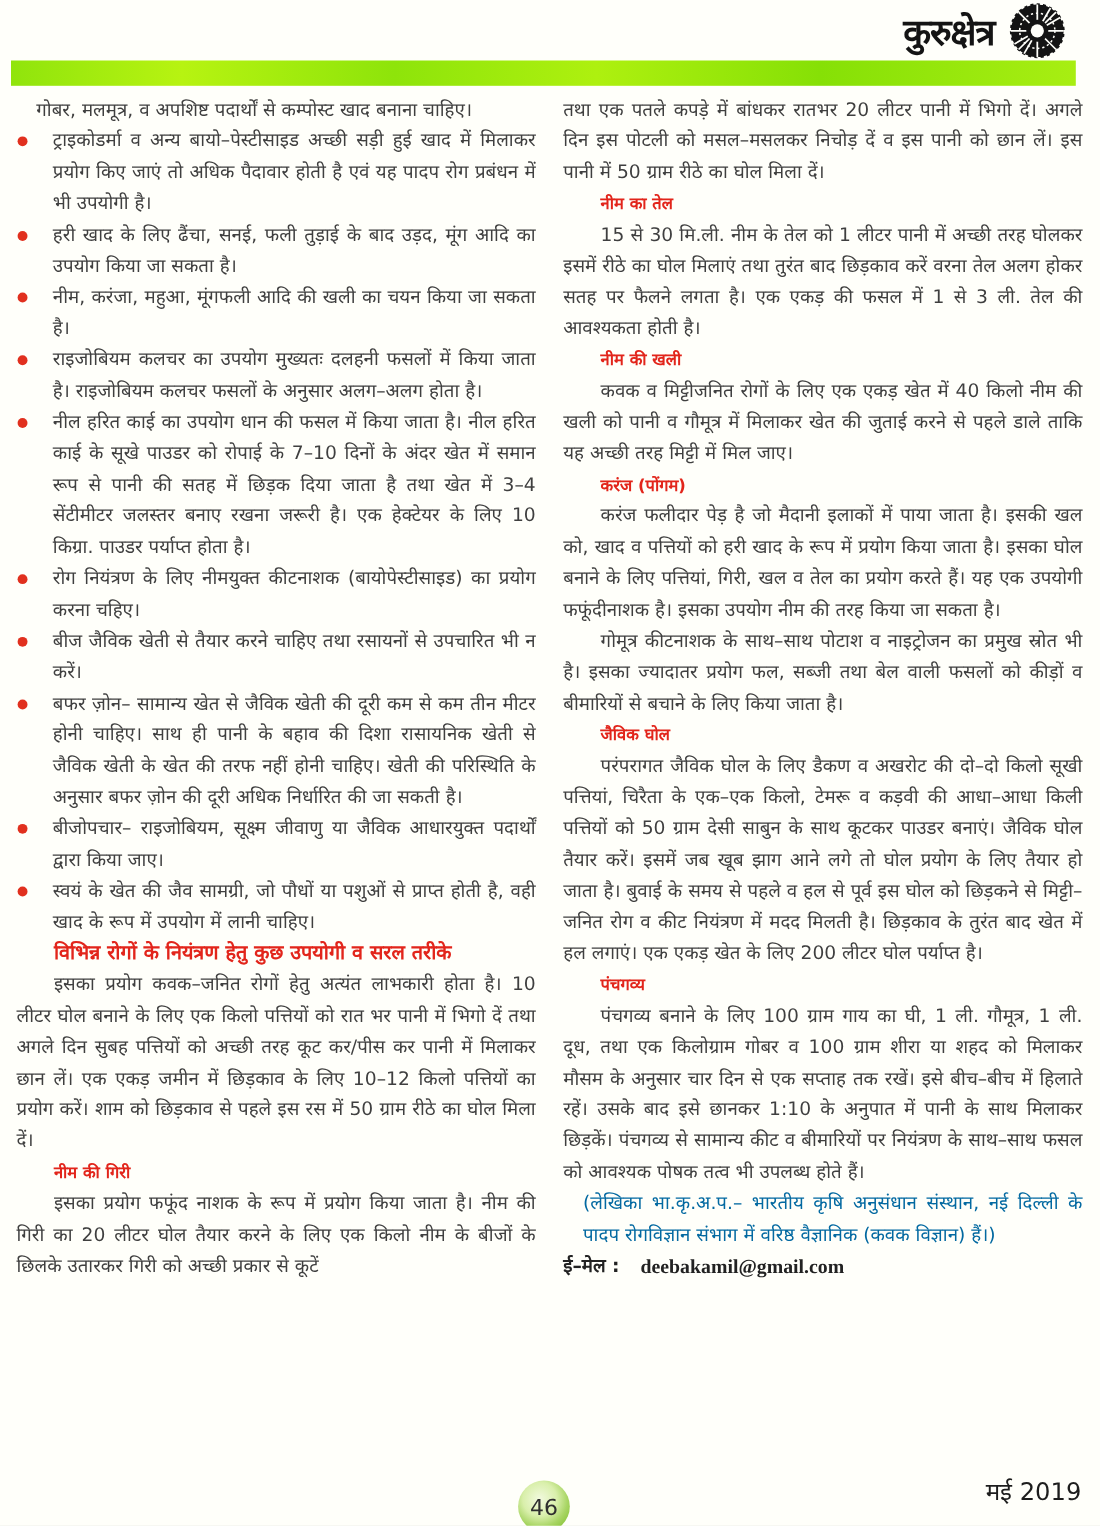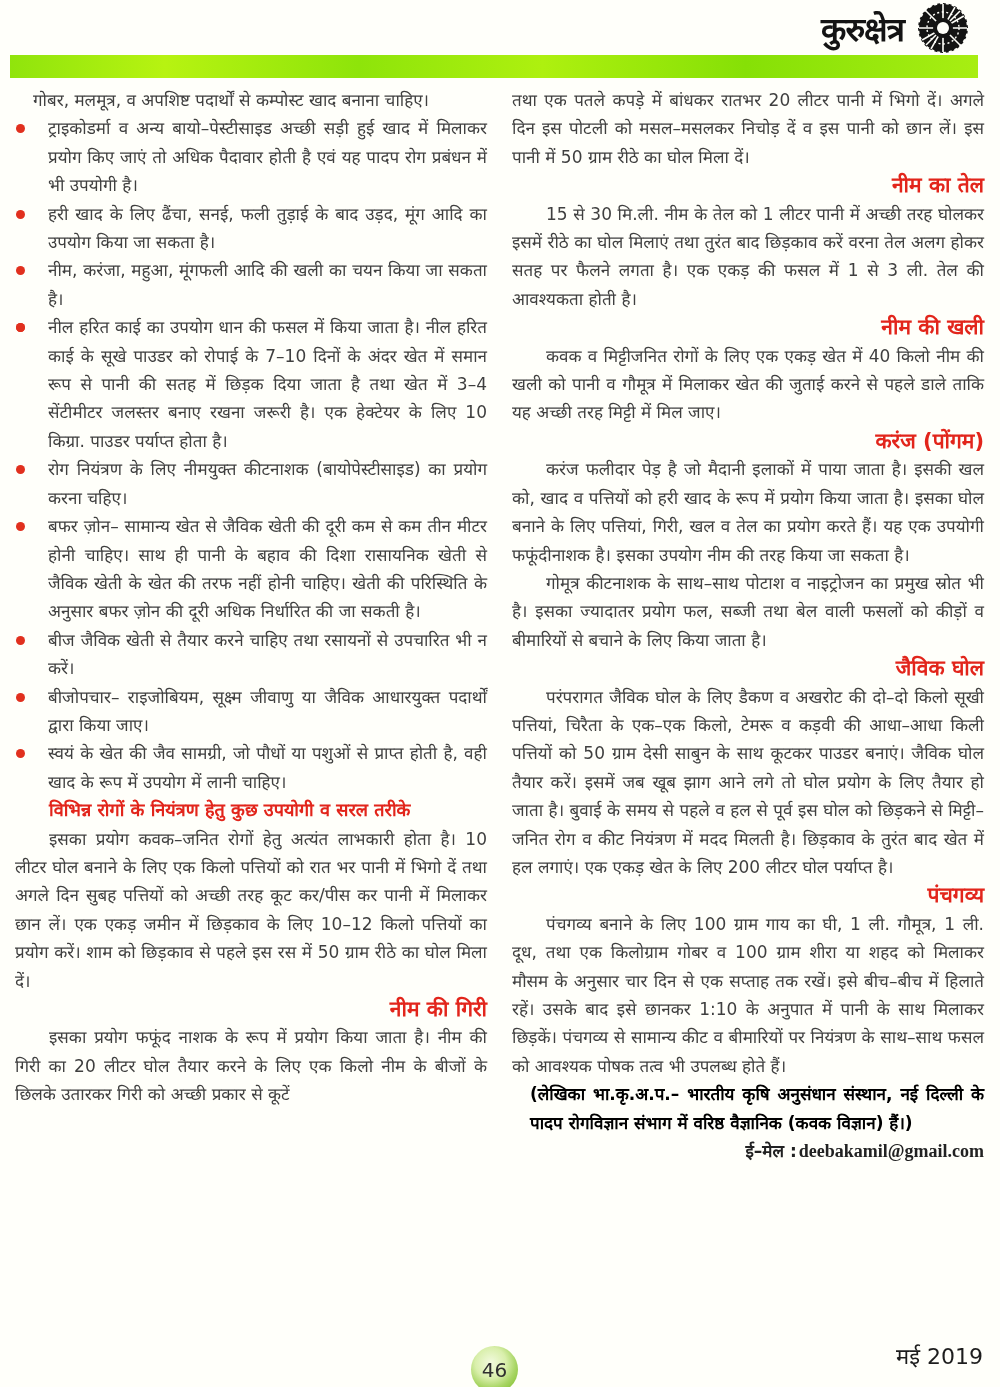--- a/index.html
+++ b/index.html
@@ -51,30 +51,30 @@
     position:absolute;left:1px;top:10px;
     width:9px;height:9px;border-radius:50%;
     background:var(--bullet-red);
   }
   .section-heading{
     color:var(--heading-red);font-weight:bold;
     text-indent:34px;font-size:18px;
   }
   .subheading{
     color:var(--heading-red);font-weight:bold;
-    margin-left:34px;font-size:21px;
-    text-align:right;
+    margin-left:34px;font-size:15px;
+    text-align:left;
   }
   .para{text-indent:34px;}
   .author-note{
-    font-weight:bold;color:#000000;
+    font-weight:normal;color:#0369a1;
     padding-left:18px;
   }
   .email-row{
-    display:flex;justify-content:flex-end;gap:2px;
+    display:flex;gap:19px;
     font-weight:bold;color:#222;
   }
   .email-addr{font-family:"Liberation Serif", serif;font-size:18px;}
   
   .page-circle{
     position:absolute;left:471px;top:1346px;
     width:47px;height:47px;border-radius:50%;
     background:radial-gradient(circle at 42% 36%, #f2fadf 0%, #d9efab 38%, #a8d564 62%, #8dc63f 80%, #74b231 100%);
     display:flex;align-items:center;justify-content:center;
     font-size:20px;color:#2f2f2f;
@@ -117,36 +117,37 @@
     <div class="bullet-item">
       <span class="dot"></span>
       <span>हरी खाद के लिए ढैंचा, सनई, फली तुड़ाई के बाद उड़द, मूंग आदि का उपयोग किया जा सकता है।</span>
     </div>
     <div class="bullet-item">
       <span class="dot"></span>
       <span>नीम, करंजा, महुआ, मूंगफली आदि की खली का चयन किया जा सकता है।</span>
     </div>
     <div class="bullet-item">
       <span class="dot"></span>
+      <span>राइजोबियम कलचर का उपयोग मुख्यतः दलहनी फसलों में किया जाता है। राइजोबियम कलचर फसलों के अनुसार अलग–अलग होता है।</span>
     </div>
     <div class="bullet-item">
       <span class="dot"></span>
       <span>नील हरित काई का उपयोग धान की फसल में किया जाता है। नील हरित काई के सूखे पाउडर को रोपाई के 7–10 दिनों के अंदर खेत में समान रूप से पानी की सतह में छिड़क दिया जाता है तथा खेत में 3–4 सेंटीमीटर जलस्तर बनाए रखना जरूरी है। एक हेक्टेयर के लिए 10 किग्रा. पाउडर पर्याप्त होता है।</span>
     </div>
     <div class="bullet-item">
       <span class="dot"></span>
       <span>रोग नियंत्रण के लिए नीमयुक्त कीटनाशक (बायोपेस्टीसाइड) का प्रयोग करना चहिए।</span>
     </div>
     <div class="bullet-item">
       <span class="dot"></span>
-      <span>बफर ज़ोन– सामान्य  खेत से जैविक खेती की दूरी कम से कम तीन मीटर होनी चाहिए। साथ ही पानी के बहाव की दिशा रासायनिक खेती से जैविक खेती के खेत की तरफ नहीं होनी चाहिए। खेती की परिस्थिति के अनुसार बफर ज़ोन की दूरी अधिक निर्धारित की जा सकती है।</span>
+      <span>बीज जैविक खेती से तैयार करने चाहिए तथा रसायनों से उपचारित भी न करें।</span>
     </div>
     <div class="bullet-item">
       <span class="dot"></span>
-      <span>बीज जैविक खेती से तैयार करने चाहिए तथा रसायनों से उपचारित भी न करें।</span>
+      <span>बफर ज़ोन– सामान्य  खेत से जैविक खेती की दूरी कम से कम तीन मीटर होनी चाहिए। साथ ही पानी के बहाव की दिशा रासायनिक खेती से जैविक खेती के खेत की तरफ नहीं होनी चाहिए। खेती की परिस्थिति के अनुसार बफर ज़ोन की दूरी अधिक निर्धारित की जा सकती है।</span>
     </div>
     <div class="bullet-item">
       <span class="dot"></span>
       <span>बीजोपचार– राइजोबियम, सूक्ष्म जीवाणु या जैविक आधारयुक्त पदार्थों द्वारा किया जाए।</span>
     </div>
     <div class="bullet-item">
       <span class="dot"></span>
       <span>स्वयं के खेत की जैव सामग्री, जो पौधों या पशुओं से प्राप्त होती है, वही खाद के रूप में उपयोग में लानी चाहिए।</span>
     </div>
 

